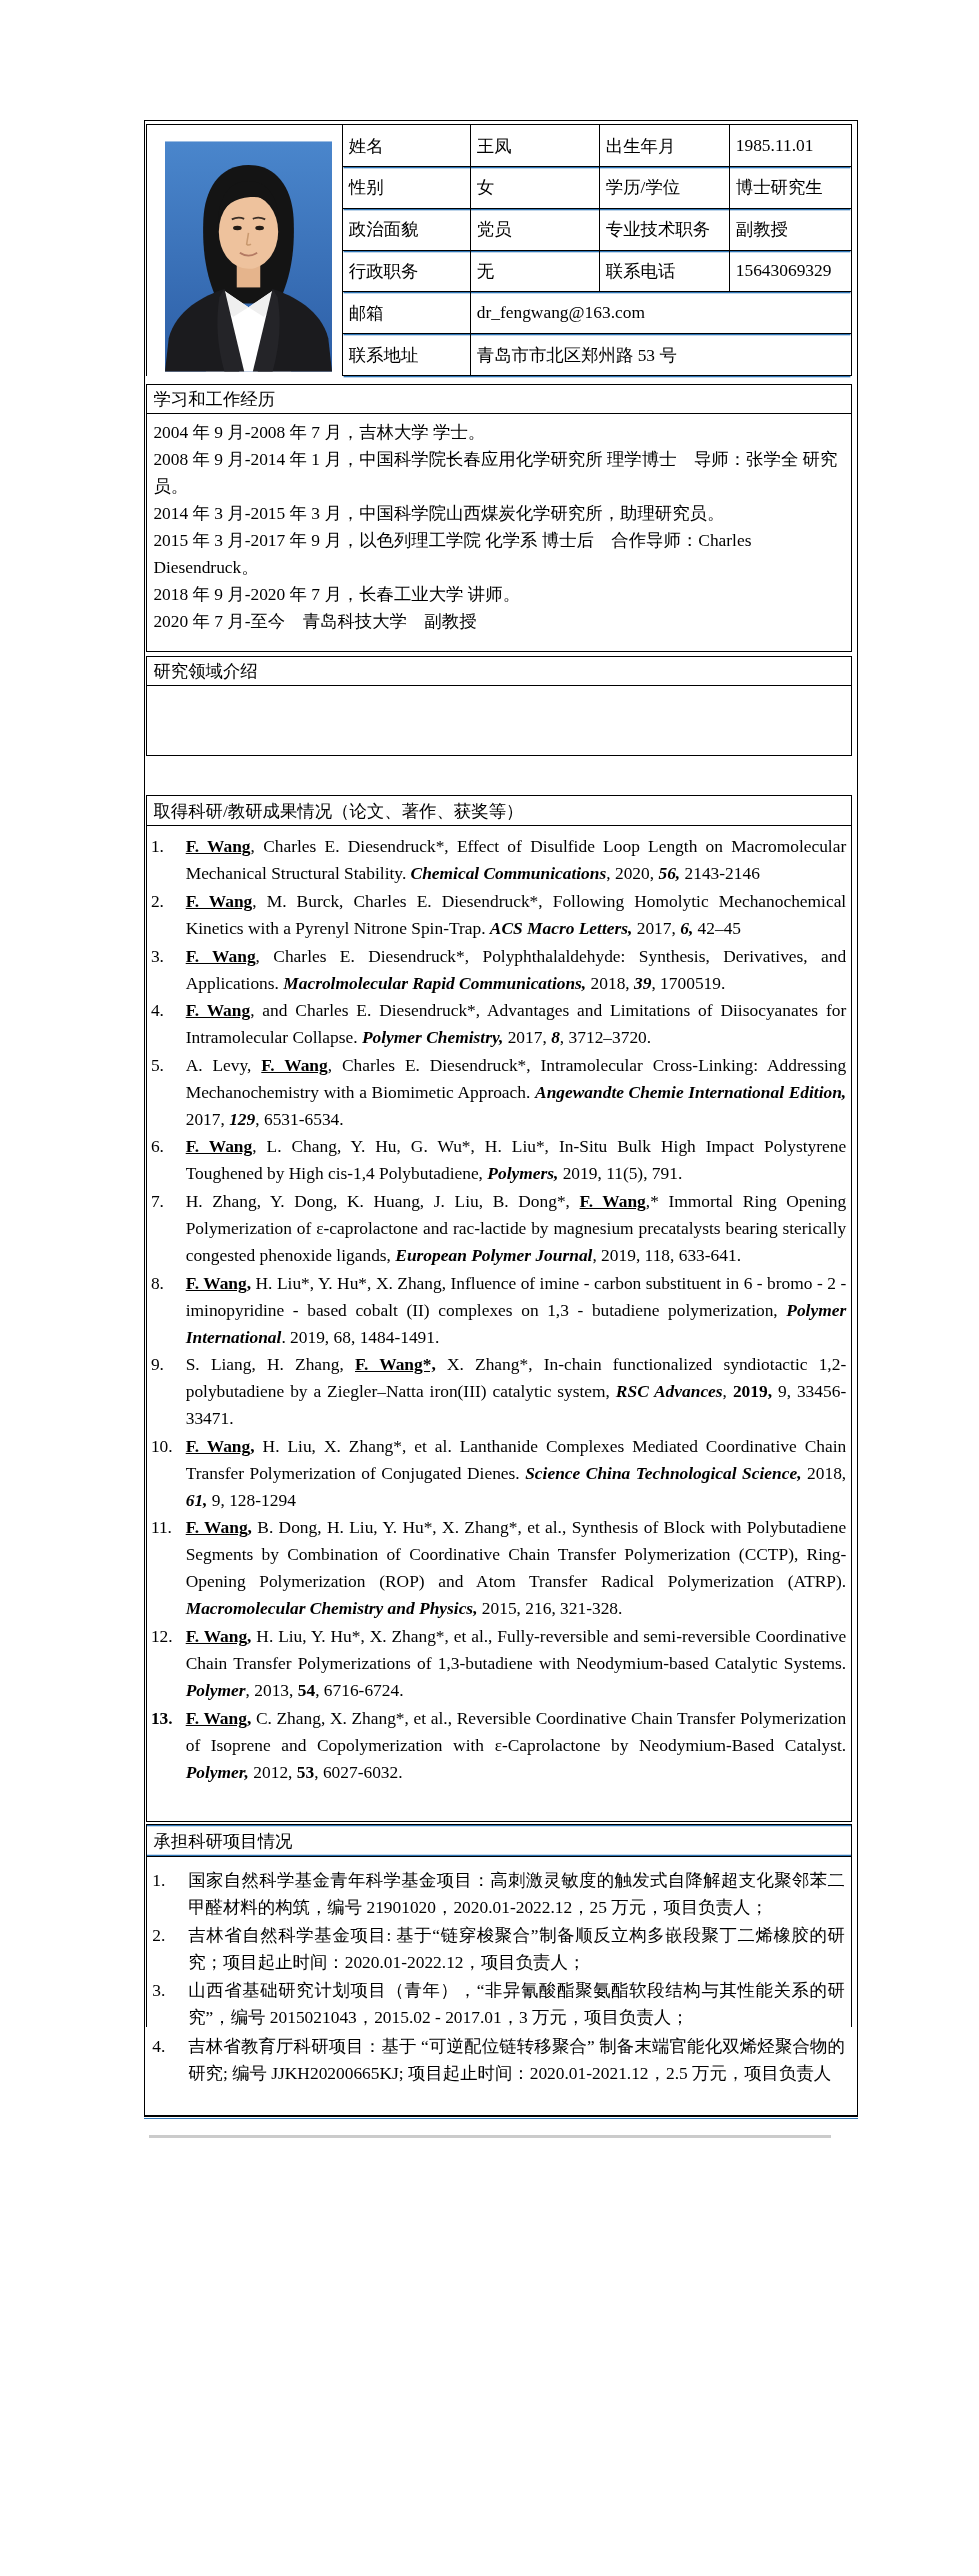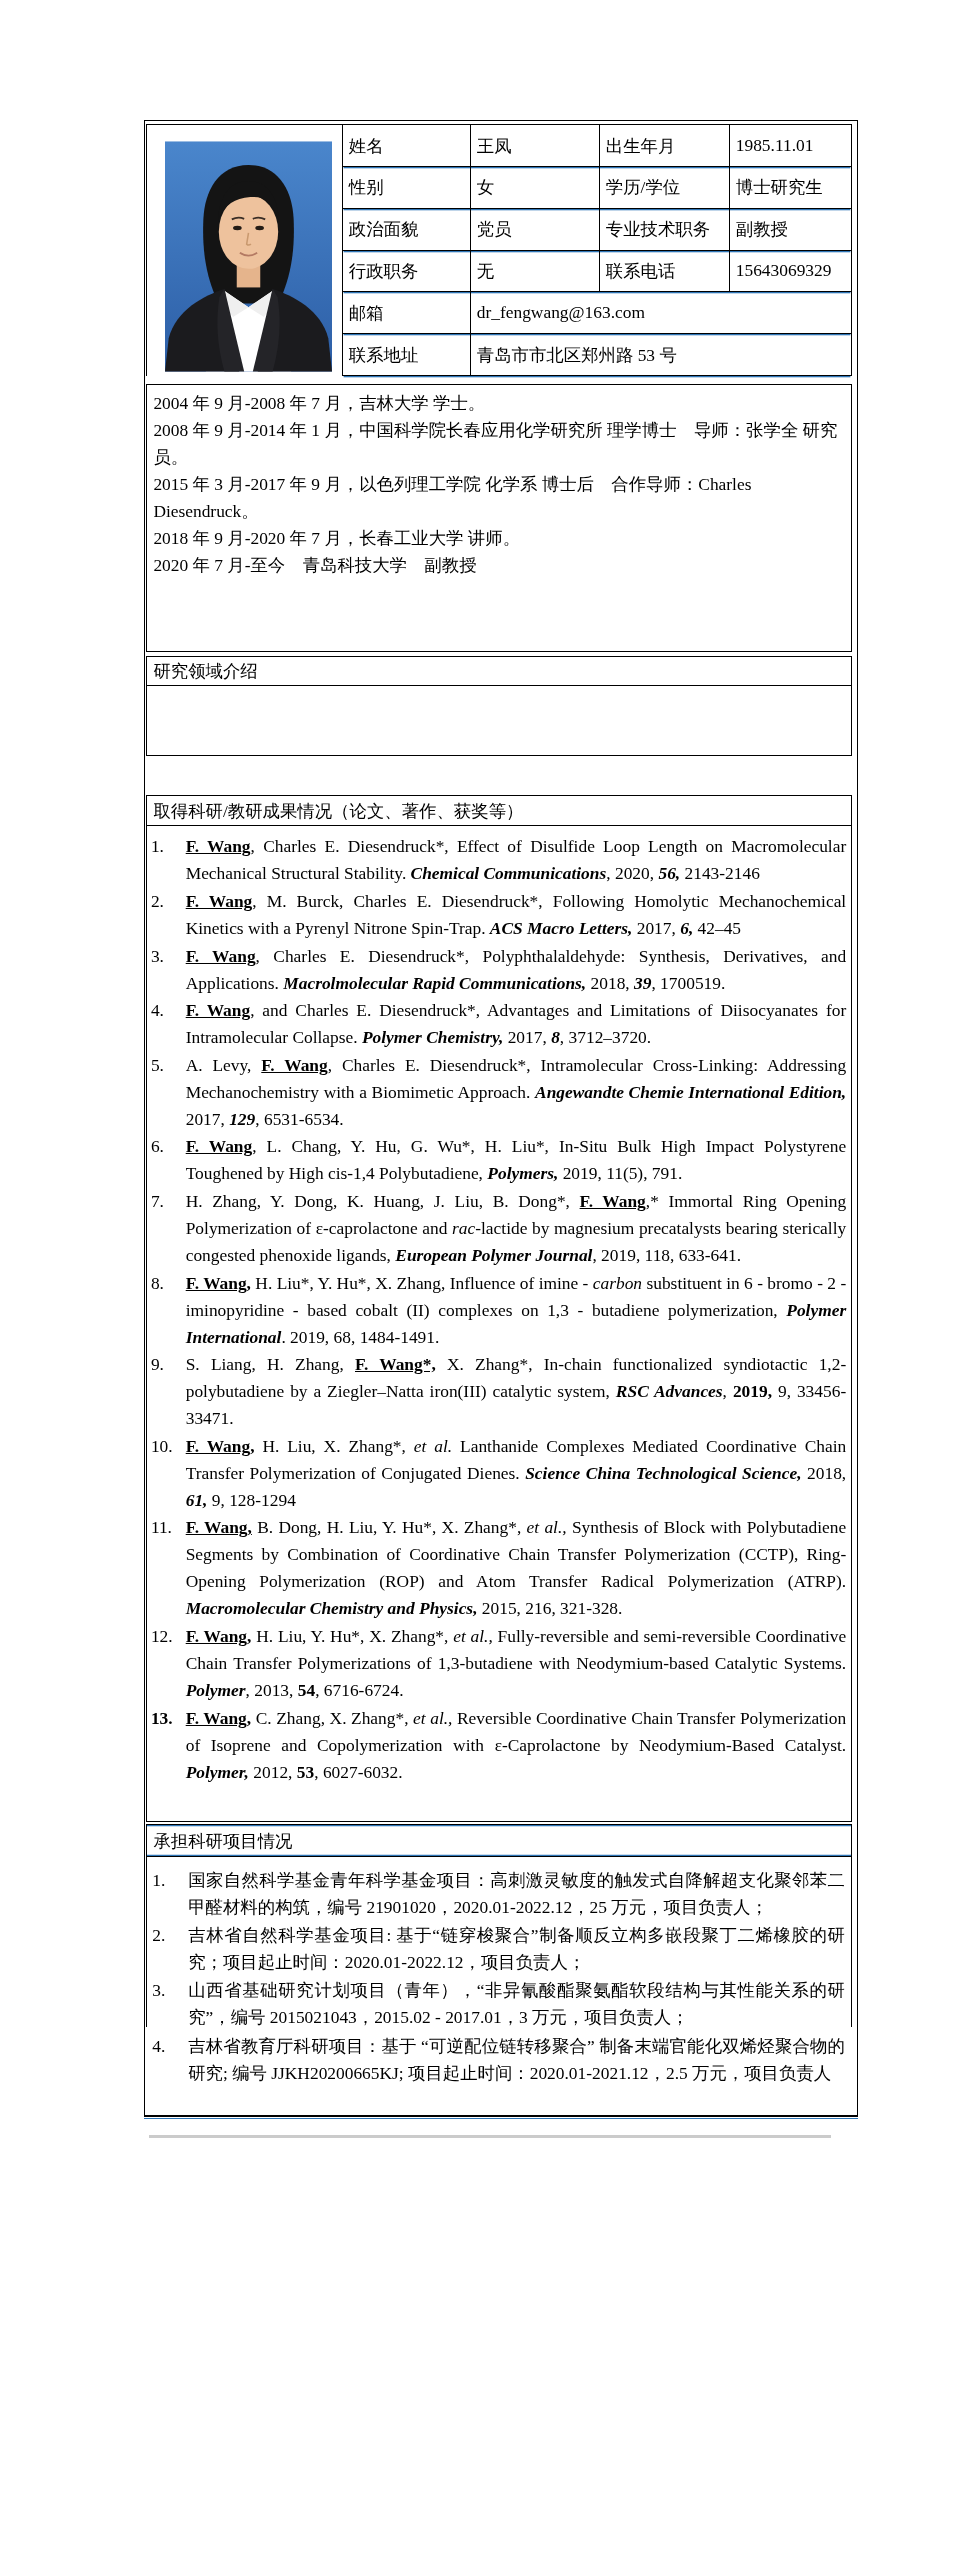--- a/index.html
+++ b/index.html
@@ -73,21 +73,21 @@
     box-shadow:inset 0 1.2px 0 var(--accent-blue), inset 0 -1.2px 0 var(--accent-blue);
   }
   .sec-proj .sec-body{padding:10px 6.2px 0 5px;}
   .proj-item{
     position:relative;padding-left:36px;text-align:justify;
     font-size:17.4px;line-height:27px;margin-bottom:1.2px;
   }
   .proj-num{position:absolute;left:0;top:0;}
   
   .seg-b{font-weight:bold;}
-  .seg-i{font-style:italic;}
+  .seg-i{}
   .seg-bi{font-weight:bold;font-style:italic;}
   .seg-bu{font-weight:bold;text-decoration:underline;}
   
   .footer-rule{
     position:absolute;left:149px;top:2135px;width:682px;height:2.5px;
     background:var(--divider-gray);
   }
 </style>
 </head>
 <body>
@@ -164,23 +164,25 @@
           <div class="p-cell cdiv wide">dr_fengwang@163.com</div>
         </div>
         <div class="p-row">
           <div class="p-cell">联系地址</div>
           <div class="p-cell cdiv wide">青岛市市北区郑州路 53 号</div>
         </div>
       </div>
   </div>
 
   <div class="sec sec-edu">
+    <div class="sec-title">学习和工作经历</div>
     <div class="sec-body">
         <div>2004 年 9 月-2008 年 7 月，吉林大学 学士。</div>
         <div>2008 年 9 月-2014 年 1 月，中国科学院长春应用化学研究所 理学博士　导师：张学全 研究员。</div>
+        <div>2014 年 3 月-2015 年 3 月，中国科学院山西煤炭化学研究所，助理研究员。</div>
         <div>2015 年 3 月-2017 年 9 月，以色列理工学院 化学系 博士后　合作导师：Charles Diesendruck。</div>
         <div>2018 年 9 月-2020 年 7 月，长春工业大学 讲师。</div>
         <div>2020 年 7 月-至今　青岛科技大学　副教授</div>
       </div>
   </div>
 
   <div class="sec sec-research">
     <div class="sec-title">研究领域介绍</div>
   </div>
 

